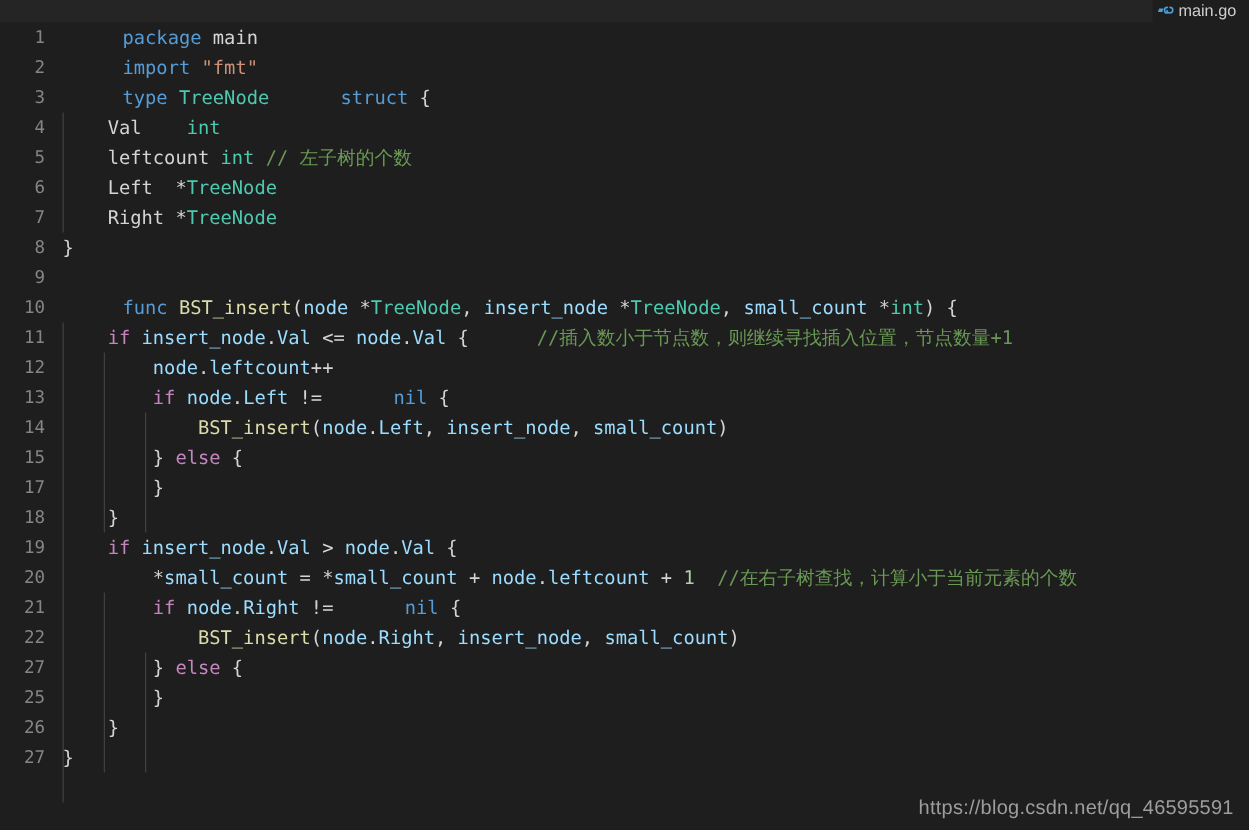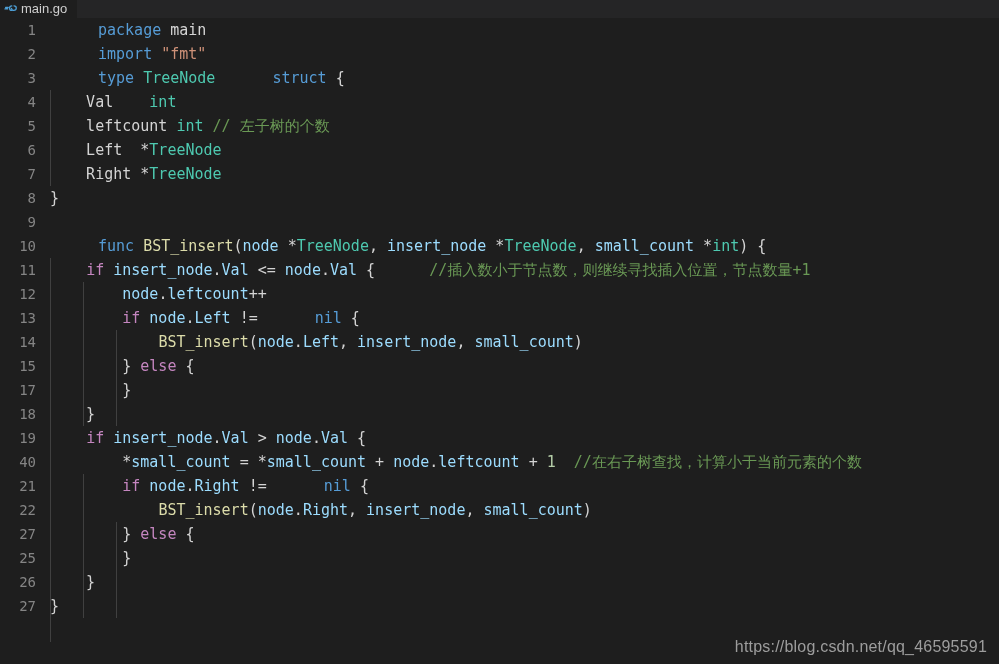--- a/index.html
+++ b/index.html
@@ -14,20 +14,21 @@
     font-family: "DejaVu Sans Mono", "Liberation Mono", monospace;
   }
 
   
   .tabbar {
     height: 18px;
     background: #252526;
     display: flex;
     align-items: flex-end;
     overflow: hidden;
+    justify-content: flex-end;
   }
   .tab {
     height: 18px;
     display: flex;
     align-items: center;
     gap: 4px;
     padding: 0 10px 0 4px;
     background: #1e1e1e;
     color: #cfcfcf;
     font-family: "Liberation Sans", sans-serif;
@@ -229,21 +230,21 @@
       <span class="gutter">18</span>
       <span class="content"><span class="pl">    }</span></span>
     </div>
 
     <div class="line">
       <span class="gutter">19</span>
       <span class="content"><span class="pl">    </span><span class="ctl">if</span><span class="pl"> </span><span class="var">insert_node</span><span class="pl">.</span><span class="var">Val</span><span class="pl"> &gt; </span><span class="var">node</span><span class="pl">.</span><span class="var">Val</span><span class="pl"> {</span></span>
     </div>
 
     <div class="line">
-      <span class="gutter">40</span>
+      <span class="gutter">20</span>
       <span class="content"><span class="pl">        *</span><span class="var">small_count</span><span class="pl"> = *</span><span class="var">small_count</span><span class="pl"> + </span><span class="var">node</span><span class="pl">.</span><span class="var">leftcount</span><span class="pl"> + </span><span class="num">1</span><span class="pl">  </span><span class="cmt">//</span><span class="cmt cjk">在右子树查找，计算小于当前元素的个数</span></span>
     </div>
 
     <div class="line">
       <span class="gutter">21</span>
       <span class="content"><span class="pl">        </span><span class="ctl">if</span><span class="pl"> </span><span class="var">node</span><span class="pl">.</span><span class="var">Right</span><span class="pl"> != </span><span class="kw">nil</span><span class="pl"> {</span></span>
     </div>
 
     <div class="line">
       <span class="gutter">22</span>

